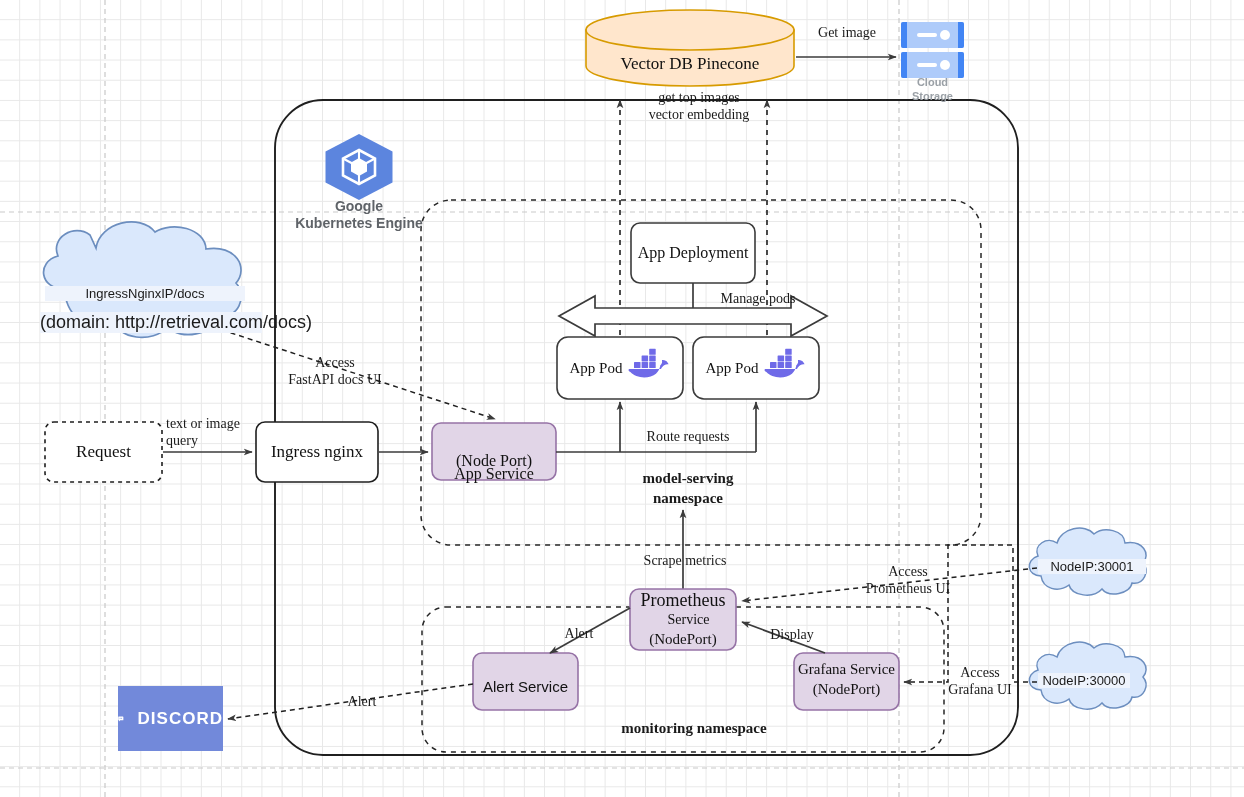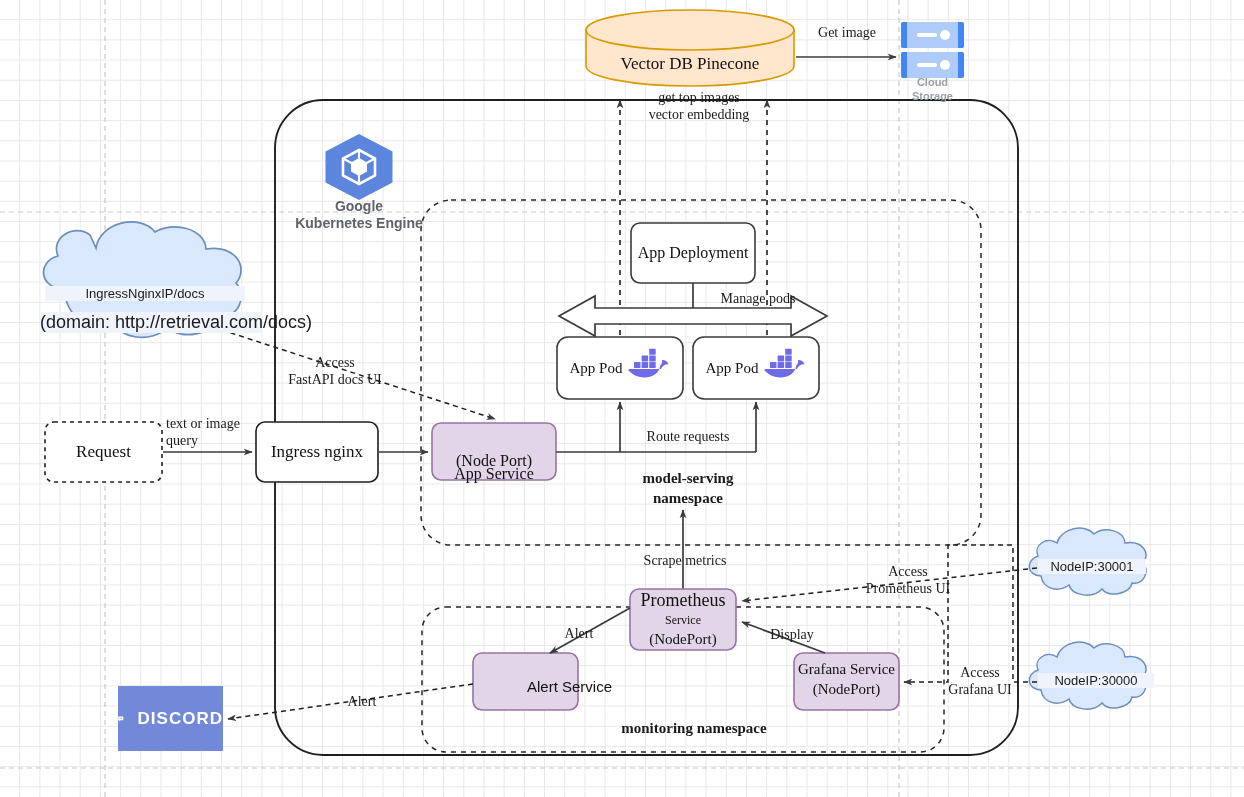--- a/index.html
+++ b/index.html
@@ -233,45 +233,45 @@
   <div class="node-txt" style="left:432px;top:450px;width:124px;height:22px;font-size:16px;">(Node Port)</div>
 
   <div class="lbl" style="left:633px;top:429px;width:110px;font-size:14px;">Route requests</div>
 
   <div class="lbl bold" style="left:608px;top:470px;width:160px;font-size:15px;">model-serving</div>
   <div class="lbl bold" style="left:608px;top:490px;width:160px;font-size:15px;">namespace</div>
 
   <div class="lbl" style="left:629px;top:553px;width:112px;font-size:14px;">Scrape metrics</div>
 
   <div class="node-txt" style="left:630px;top:591px;width:106px;height:20px;font-size:18px;">Prometheus</div>
-  <div class="node-txt" style="left:630px;top:610px;width:106px;height:20px;font-size:12px;">Service</div>
+  <div class="node-txt" style="left:630px;top:610px;width:117px;height:20px;font-size:14px;">Service</div>
   <div class="node-txt" style="left:630px;top:629px;width:106px;height:20px;font-size:15px;">(NodePort)</div>
 
   <div class="lbl" style="left:551px;top:626px;width:56px;font-size:14px;">Alert</div>
 
   <div class="lbl" style="left:762px;top:627px;width:60px;font-size:14px;">Display</div>
 
   <div class="node-txt sans" style="left:473px;top:653px;width:105px;height:68px;font-size:15px;
-              font-family:'Liberation Sans',sans-serif;padding-left:44px;">Alert Service</div>
+              font-family:'Liberation Sans',sans-serif;">Alert Service</div>
 
   <div class="node-txt" style="left:792px;top:659px;width:109px;height:20px;font-size:15px;">Grafana Service</div>
   <div class="node-txt" style="left:792px;top:679px;width:109px;height:20px;font-size:15px;">(NodePort)</div>
 
   <div class="lbl bold" style="left:594px;top:720px;width:200px;font-size:15px;">monitoring namespace</div>
 
   <div class="lbl" style="left:852px;top:564px;width:112px;font-size:14px;">Access
 Prometheus UI</div>
 
   <div class="lbl" style="left:938px;top:665px;width:84px;font-size:14px;">Access
 Grafana UI</div>
 
   <div class="lbl" style="left:332px;top:694px;width:60px;font-size:14px;">Alert</div>
 
   <div class="lbl sans" style="left:1038px;top:559px;width:108px;font-size:13px;background:#eef3fc;">NodeIP:30001</div>
-  <div class="lbl sans" style="left:1038px;top:673px;width:116px;font-size:13px;background:#eef3fc;">NodeIP:30000</div>
+  <div class="lbl sans" style="left:1038px;top:673px;width:92px;font-size:13px;background:#eef3fc;">NodeIP:30000</div>
 
   <div class="discord" style="left:118px;top:686px;width:105px;height:65px;">
     <svg width="24" height="24" viewBox="0 0 24 24" xmlns="http://www.w3.org/2000/svg">
       <path d="M2.6,1.6 h18.8 a1.6,1.6 0 0 1 1.6,1.6 v12.6 a1.6,1.6 0 0 1 -1.6,1.6 H9.6
                L4.2,22.4 V17.4 H2.6 A1.6,1.6 0 0 1 1,15.8 V3.2 A1.6,1.6 0 0 1 2.6,1.6 z" fill="#ffffff"></path>
       <ellipse cx="9" cy="9" rx="1.9" ry="2.3" fill="#7289da"></ellipse>
       <ellipse cx="15" cy="9" rx="1.9" ry="2.3" fill="#7289da"></ellipse>
     </svg>
     <span class="discord-word">DISCORD</span>
   </div>

